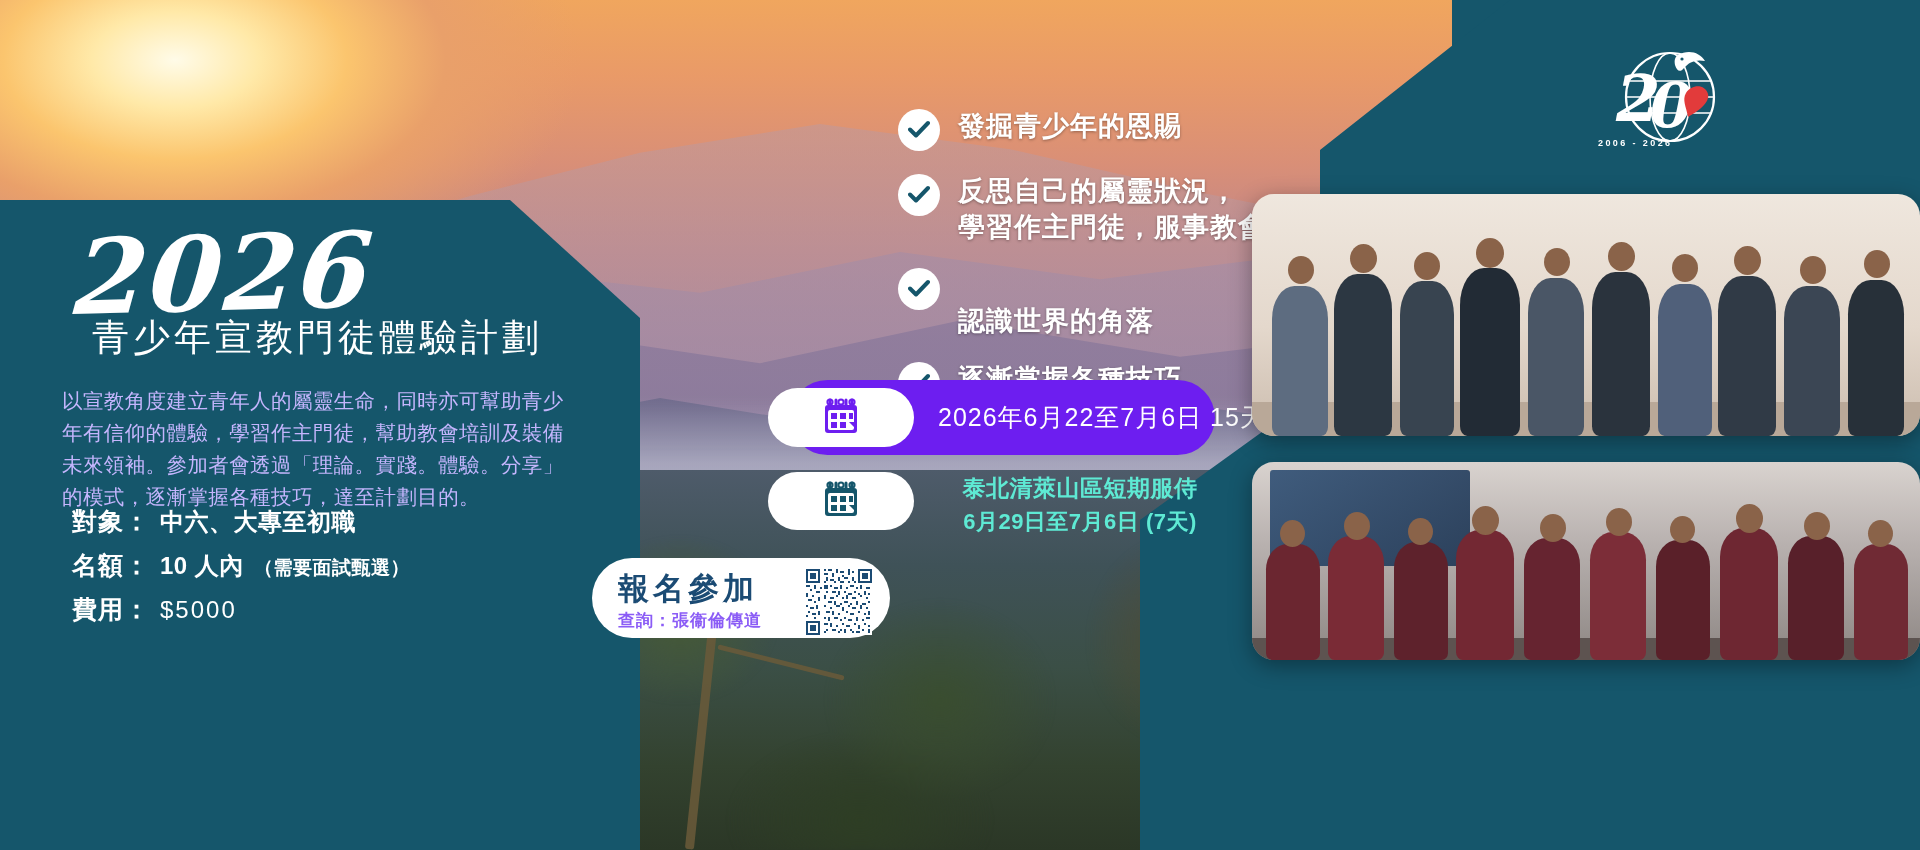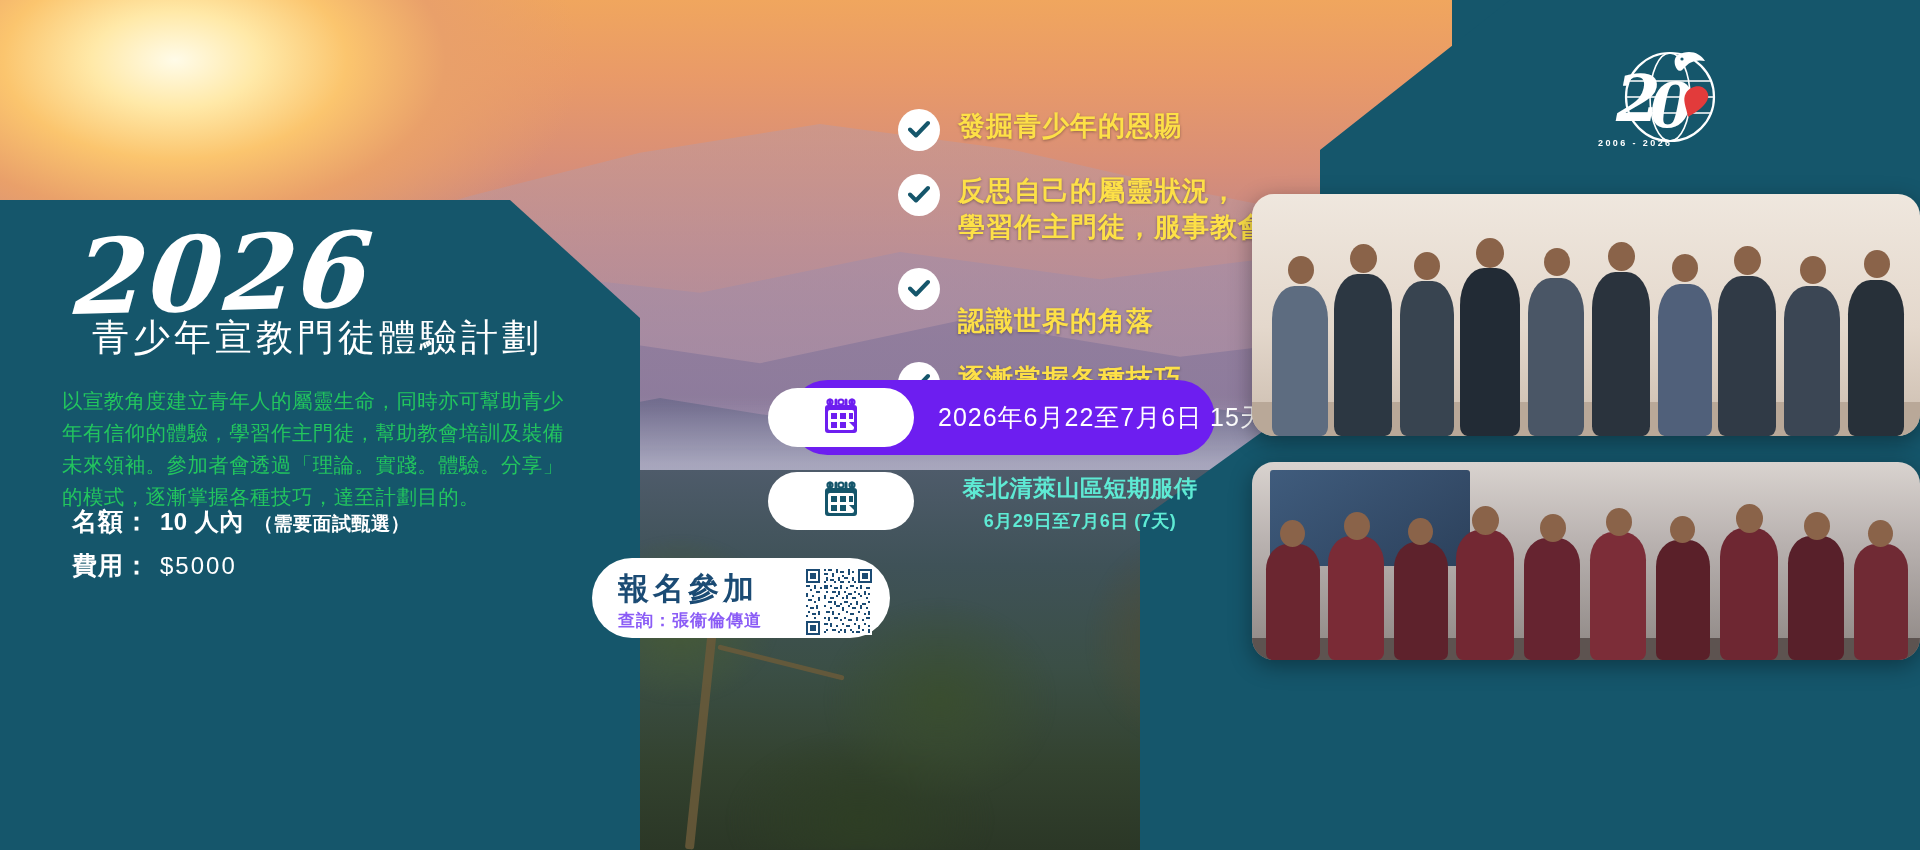--- a/index.html
+++ b/index.html
@@ -66,21 +66,21 @@
     color:#ffffff; letter-spacing:2px; line-height:1;
     transform:skewX(-6deg) rotate(-1.5deg);
   }
   .subtitle {
     position:absolute; left:92px; top:113px;
     font-size:37px; color:#ffffff; letter-spacing:4px; font-weight:400;
     white-space:nowrap;
   }
   .paragraph {
     position:absolute; left:62px; top:185px; width:505px;
-    font-size:20.5px; line-height:32px; color:#22c55e; letter-spacing:.4px;
+    font-size:20.5px; line-height:32px; color:#c4b5fd; letter-spacing:.4px;
   }
   .info-list { position:absolute; left:72px; top:305px; width:520px; }
   .info-row { display:flex; align-items:baseline; margin-bottom:11px; }
   .info-label {
     font-size:25px; font-weight:700; color:#ffffff; letter-spacing:1px;
     white-space:nowrap;
   }
   .info-value {
     font-size:24px; font-weight:700; color:#ffffff; margin-left:10px;
     letter-spacing:.5px; white-space:nowrap;
@@ -94,21 +94,21 @@
 
   
   .checklist { position:absolute; left:898px; top:108px; width:430px; }
   .check-item { display:flex; align-items:flex-start; margin-bottom:22px; }
   .check-icon {
     flex:0 0 auto; width:42px; height:42px; border-radius:50%;
     background:#ffffff; margin-right:18px; position:relative; margin-top:1px;
   }
   .check-icon svg { position:absolute; left:10px; top:11px; }
   .check-text {
-    font-size:27px; font-weight:700; color:#fde047; line-height:36px;
+    font-size:27px; font-weight:700; color:#ffffff; line-height:36px;
     letter-spacing:1px; text-shadow:0 1px 3px rgba(0,0,0,.35);
   }
 
   
   .badge-purple {
     position:absolute; left:790px; top:380px; width:425px; height:75px;
     background:#6d1ef0; border-radius:38px;
     display:flex; align-items:center;
   }
   .badge-pill {
@@ -123,21 +123,21 @@
   .badge-white {
     position:absolute; left:768px; top:472px; width:146px; height:58px;
     background:#ffffff; border-radius:30px;
     display:flex; align-items:center; justify-content:center;
   }
   .badge-white-text {
     position:absolute; left:930px; top:472px; width:300px;
     font-size:23px; font-weight:700; color:#5eead4; line-height:33px;
     text-align:center; letter-spacing:.5px;
   }
-  .badge-white-text .l2 { font-size:18px; }
+  .badge-white-text .l2 { font-size:22px; }
 
   
   .register-card {
     position:absolute; left:592px; top:558px; width:298px; height:80px;
     background:#ffffff; border-radius:40px;
     display:flex; align-items:center; padding:8px 18px 0 26px;
   }
   .reg-texts { flex:1 1 auto; }
   .reg-title {
     font-size:31px; font-weight:700; color:#1b4b74; letter-spacing:4px; line-height:34px;
@@ -198,20 +198,24 @@
 
   <div class="left-col">
 
     <div class="year-2026">2026</div>
 
     <div class="subtitle">青少年宣教門徒體驗計劃</div>
 
     <div class="paragraph">以宣教角度建立青年人的屬靈生命，同時亦可幫助青少年有信仰的體驗，學習作主門徒，幫助教會培訓及裝備未來領袖。參加者會透過「理論。實踐。體驗。分享」的模式，逐漸掌握各種技巧，達至計劃目的。</div>
 
     <div class="info-list">
+      <div class="info-row">
+        <span class="info-label">對象：</span>
+        <span class="info-value">中六、大專至初職</span>
+      </div>
       <div class="info-row">
         <span class="info-label">名額：</span>
         <span class="info-value">10 人內</span>
         <span class="info-value info-sub">（需要面試甄選）</span>
       </div>
       <div class="info-row">
         <span class="info-label">費用：</span>
         <span class="info-value light">$5000</span>
       </div>
     </div>

